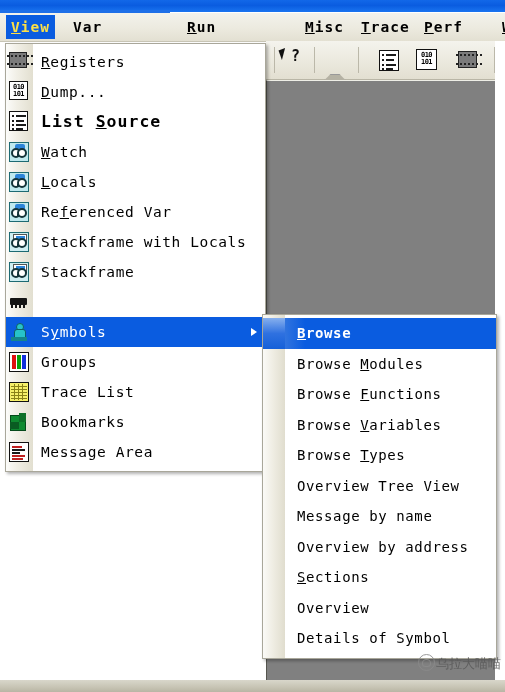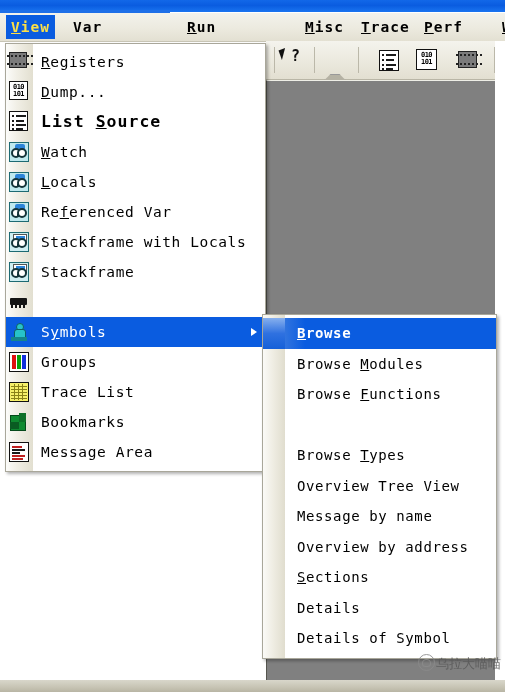--- a/index.html
+++ b/index.html
@@ -452,20 +452,21 @@
         <div class="mi">
           <span class="mi-ico"></span>
           <span class="mi-label">Browse <u>M</u>odules</span>
         </div>
         <div class="mi">
           <span class="mi-ico"></span>
           <span class="mi-label">Browse <u>F</u>unctions</span>
         </div>
         <div class="mi">
           <span class="mi-ico"></span>
+          <span class="mi-label">Browse <u>V</u>ariables</span>
         </div>
         <div class="mi">
           <span class="mi-ico"></span>
           <span class="mi-label">Browse <u>T</u>ypes</span>
         </div>
         <div class="mi">
           <span class="mi-ico"></span>
           <span class="mi-label">Overview Tree View</span>
         </div>
         <div class="mi">
@@ -475,21 +476,21 @@
         <div class="mi">
           <span class="mi-ico"></span>
           <span class="mi-label">Overview by address</span>
         </div>
         <div class="mi">
           <span class="mi-ico"></span>
           <span class="mi-label"><u>S</u>ections</span>
         </div>
         <div class="mi">
           <span class="mi-ico"></span>
-          <span class="mi-label">Details</span>
+          <span class="mi-label">Overview</span>
         </div>
         <div class="mi">
           <span class="mi-ico"></span>
           <span class="mi-label">Details of Symbol</span>
         </div>
       </div>
   <div class="gutter-hl" style="top: 3px;"></div>
     </div>
 
   <div class="watermark">

